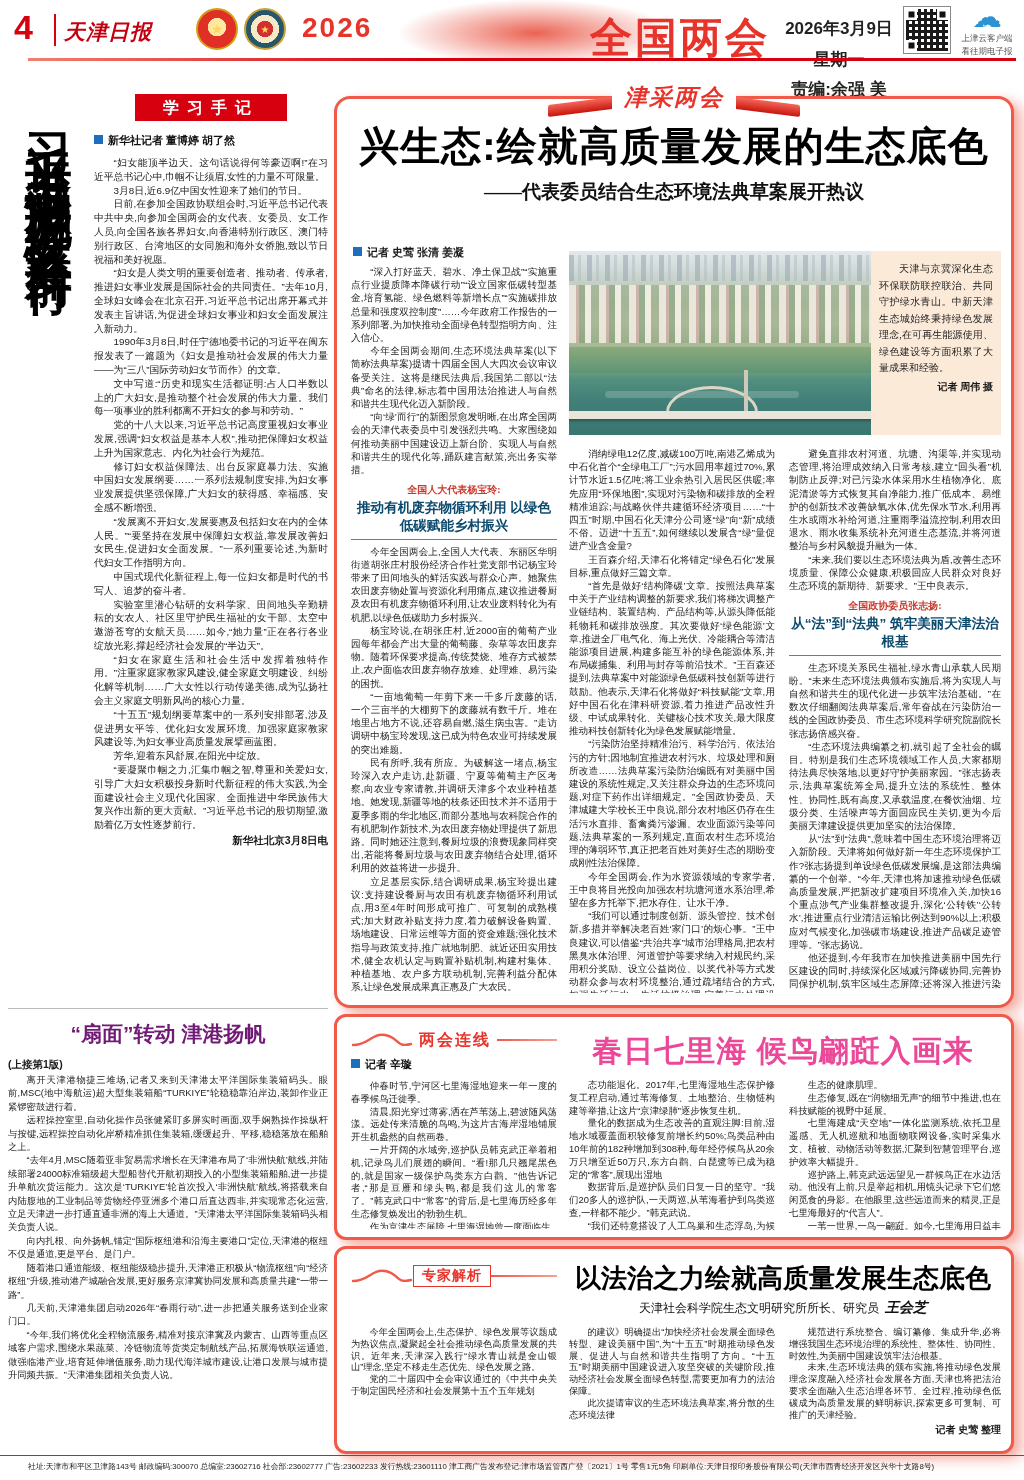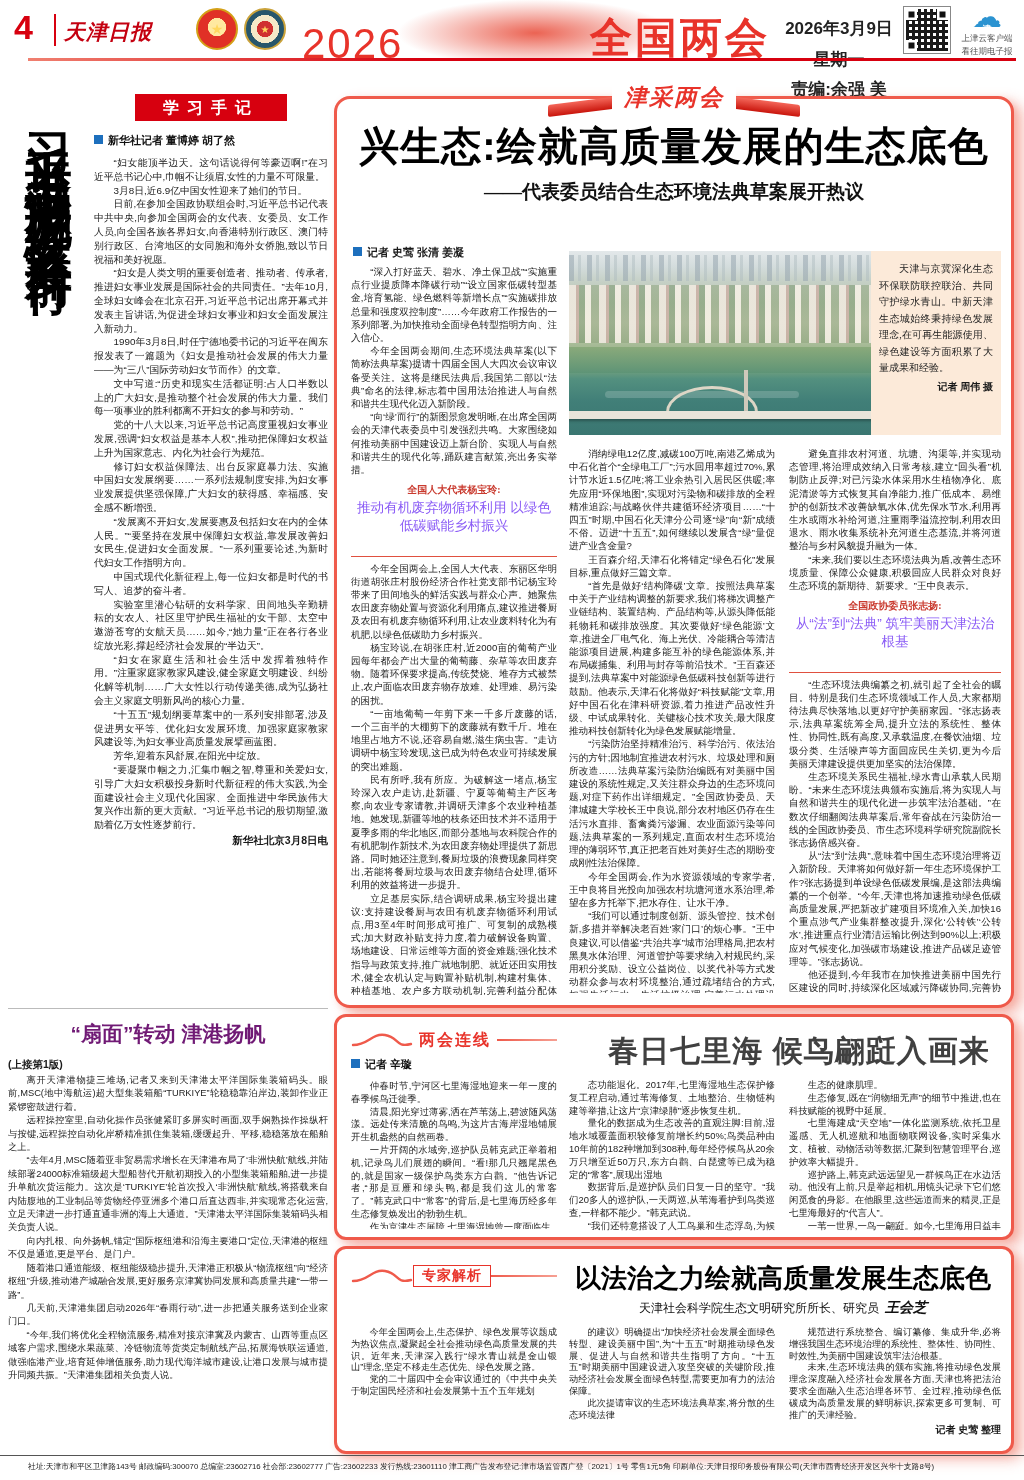--- a/index.html
+++ b/index.html
@@ -14,21 +14,21 @@
   .pageno { position:absolute; left:14px; top:8px; font-size:34px; font-weight:900; color:#d7000f; }
   .pipe   { position:absolute; left:54px; top:14px; width:2px; height:32px; background:#d7000f; }
   .logo   { position:absolute; left:64px; top:18px; font-size:21px; font-weight:700; font-style:italic;
             color:#c40010; letter-spacing:1px; }
   .emblem { position:absolute; top:8px; width:42px; height:42px; border-radius:50%;
             display:flex; align-items:center; justify-content:center; }
   .emblem.nat { left:196px; background:radial-gradient(circle at 50% 45%, #ffe9a0 0 32%, #e03026 33% 100%);
                 border:2px solid #d4a017; color:#ffd75e; font-size:14px; }
   .emblem.cppcc { left:244px; background:radial-gradient(circle at 50% 50%, #d03030 0 30%, #f5e9c8 31% 52%, #27566b 53% 100%);
                   border:2px solid #caa23a; color:#ffd75e; font-size:10px; }
-  .yr { position:absolute; left:302px; top:20px; font-size:42px; font-weight:400; color:#e8332a; letter-spacing:2px; }
+  .yr { position:absolute; left:302px; top:12px; font-size:28px; font-weight:700; color:#e8332a; letter-spacing:2px; }
   .hall { position:absolute; left:400px; top:0; width:270px; height:60px;
           background:radial-gradient(ellipse at 50% 55%, rgba(230,60,40,.8), rgba(255,240,235,0) 72%); }
   .banner { position:absolute; left:590px; top:10px; font-size:42px; font-weight:900; color:#e8332a; letter-spacing:3px; }
   .dateblock { position:absolute; left:780px; top:14px; width:118px; text-align:center;
                font-size:17px; font-weight:700; color:#222; line-height:1.8; }
   .qr { position:absolute; left:904px; top:7px; width:46px; height:46px; background:#fff; outline:1px solid #888; }
   .qr .pat { position:absolute; inset:2px;
       background: repeating-linear-gradient(0deg,#1a1a1a 0 3px,transparent 3px 6px),
                   repeating-linear-gradient(90deg,#1a1a1a 0 3px,#fff 3px 6px); }
   .qr .fder { position:absolute; width:11px; height:11px; background:#111; box-shadow: inset 0 0 0 2.5px #fff, inset 0 0 0 5px #111; }
@@ -107,34 +107,34 @@
   .caption .credit { font-size:10px; font-weight:700; text-align:right; margin-top:3px; font-family:"Liberation Sans",sans-serif; }
 
   .mcol { position:absolute; overflow:hidden; }
   .c1 { left:14px;  top:166px; width:206px; height:730px; }
   .c2 { left:232px; top:348px; width:206px; height:546px; }
   .c3 { left:452px; top:348px; width:212px; height:546px; }
   .mcol p.bp { font-size:9.6px; line-height:13.2px; text-align:justify; text-indent:2em; color:#222; }
   .sec-head { margin:7px 0 5px; }
   .sec-label { font-size:10px; color:#c93a2e; text-align:center; font-weight:700;
                font-family:"Liberation Serif", serif; margin-bottom:2px; }
-  .sec-title { font-size:13.6px; font-weight:400; color:#8b5cf6; text-align:center; line-height:1.3;
-               border-bottom:1.5px solid #e0503f; padding-bottom:21px; }
+  .sec-title { font-size:13.6px; font-weight:700; color:#0c4a6e; text-align:center; line-height:1.3;
+               border-bottom:1.5px solid #e0503f; padding-bottom:4px; }
 
   
   .sqg-row { display:flex; align-items:center; margin-bottom:6px; }
   .sqg-row .lbl { color:#e8332a; font-weight:900; font-size:16px; letter-spacing:2px; padding:0 6px; }
   .sqg-row .lbl.boxed { border:1.5px solid #e8332a; font-size:14px; padding:1px 8px; letter-spacing:1px; }
   .sqg-row .tail { flex:1; height:2px; background:linear-gradient(90deg,#ef5a4b,#f6a093); }
 
   
   .l-col { position:absolute; left:14px; top:12px; width:206px; height:200px; overflow:hidden; }
   .l-col p.bp { font-size:9.4px; line-height:12.8px; text-align:justify; text-indent:2em; color:#222; }
-  .sp-title { position:absolute; left:244px; top:14px; width:436px; text-align:center;
-              font-size:30px; font-weight:900; color:#404040; letter-spacing:1px; }
+  .sp-title { position:absolute; left:228px; top:14px; width:436px; text-align:center;
+              font-size:30px; font-weight:900; color:#ec4899; letter-spacing:1px; }
   .sp-col { position:absolute; top:62px; overflow:hidden; height:152px; }
   .sp-c2 { left:232px; width:206px; } .sp-c3 { left:452px; width:212px; }
   .sp-col p.bp { font-size:9.4px; line-height:12.8px; text-align:justify; text-indent:2em; color:#222; }
 
   
   .ex-badge { position:absolute; left:14px; top:16px; width:206px; }
   .ex-title { position:absolute; left:228px; top:12px; width:436px; text-align:center;
               font-size:26px; font-weight:900; color:#000; }
   .ex-byline { position:absolute; left:228px; top:50px; width:436px; text-align:center;
                font-size:12px; font-family:Liberation Serif, serif; color:#111; }
@@ -270,22 +270,22 @@
       <p class="bp">“我们可以通过制度创新、源头管控、技术创新,多措并举解决老百姓‘家门口’的烦心事。”王中良建议,可以借鉴“共治共享”城市治理格局,把农村黑臭水体治理、河道管护等要求纳入村规民约,采用积分奖励、设立公益岗位、以奖代补等方式发动群众参与农村环境整治,通过疏堵结合的方式,加强生活污水、生活垃圾治理,完善污水处理设施,防控农业面源污染,开展畜禽养殖污染排查整治,加强工业废水管控,</p>
     </div>
 
     <div class="mcol c3">
       <p class="bp">避免直排农村河道、坑塘、沟渠等,并实现动态管理,将治理成效纳入日常考核,建立“回头看”机制防止反弹;对已污染水体采用水生植物净化、底泥清淤等方式恢复其自净能力,推广低成本、易维护的创新技术改善缺氧水体,优先保水节水,利用再生水或雨水补给河道,注重雨季溢流控制,利用农田退水、雨水收集系统补充河道生态基流,并将河道整治与乡村风貌提升融为一体。</p>
       <p class="bp">“未来,我们要以生态环境法典为盾,改善生态环境质量、保障公众健康,积极回应人民群众对良好生态环境的新期待、新要求。”王中良表示。</p>
       <div class="sec-head">
         <div class="sec-label">全国政协委员张志扬:</div>
         <div class="sec-title">从“法”到“法典” 筑牢美丽天津法治根基</div>
       </div>
+      <p class="bp">生态环境关系民生福祉,绿水青山承载人民期盼。“未来生态环境法典颁布实施后,将为实现人与自然和谐共生的现代化进一步筑牢法治基础。”在数次仔细翻阅法典草案后,常年奋战在污染防治一线的全国政协委员、市生态环境科学研究院副院长张志扬倍感兴奋。</p>
       <p class="bp">“生态环境法典编纂之初,就引起了全社会的瞩目。特别是我们生态环境领域工作人员,大家都期待法典尽快落地,以更好守护美丽家园。”张志扬表示,法典草案统筹全局,提升立法的系统性、整体性、协同性,既有高度,又承载温度,在餐饮油烟、垃圾分类、生活噪声等方面回应民生关切,更为今后美丽天津建设提供更加坚实的法治保障。</p>
-      <p class="bp">生态环境关系民生福祉,绿水青山承载人民期盼。“未来生态环境法典颁布实施后,将为实现人与自然和谐共生的现代化进一步筑牢法治基础。”在数次仔细翻阅法典草案后,常年奋战在污染防治一线的全国政协委员、市生态环境科学研究院副院长张志扬倍感兴奋。</p>
       <p class="bp">从“法”到“法典”,意味着中国生态环境治理将迈入新阶段。天津将如何做好新一年生态环境保护工作?张志扬提到单设绿色低碳发展编,是这部法典编纂的一个创举。“今年,天津也将加速推动绿色低碳高质量发展,严把新改扩建项目环境准入关,加快16个重点涉气产业集群整改提升,深化‘公转铁’‘公转水’,推进重点行业清洁运输比例达到90%以上;积极应对气候变化,加强碳市场建设,推进产品碳足迹管理等。”张志扬说。</p>
       <p class="bp">他还提到,今年我市在加快推进美丽中国先行区建设的同时,持续深化区域减污降碳协同,完善协同保护机制,筑牢区域生态屏障;还将深入推进污染防治攻坚,实施大气污染治理攻坚行动,巩固提升碧水保卫战,稳步推进净土保卫战,加强固体废物综合治理和新污染物治理等。生态环境法典颁布后,我市生态环境治理体系也将进一步加快健全,“通过健全生态环境法规政策体系、完善生态环境保护监管体系,提升治理支撑保障能力等,为加快建设人与自然和谐共生的美丽天津提供有力支撑。”张志扬说。</p>
     </div>
   </div>
 
   <div class="frame f2">
     <div class="l-col">
       <div class="sqg-row">
         <svg width="62" height="22" viewBox="0 0 62 22">
           <path d="M2 16 C 18 16 20 4 34 6 C 48 8 44 19 60 15" fill="none" stroke="#ef5a4b" stroke-width="2.4" stroke-linecap="round"></path>

